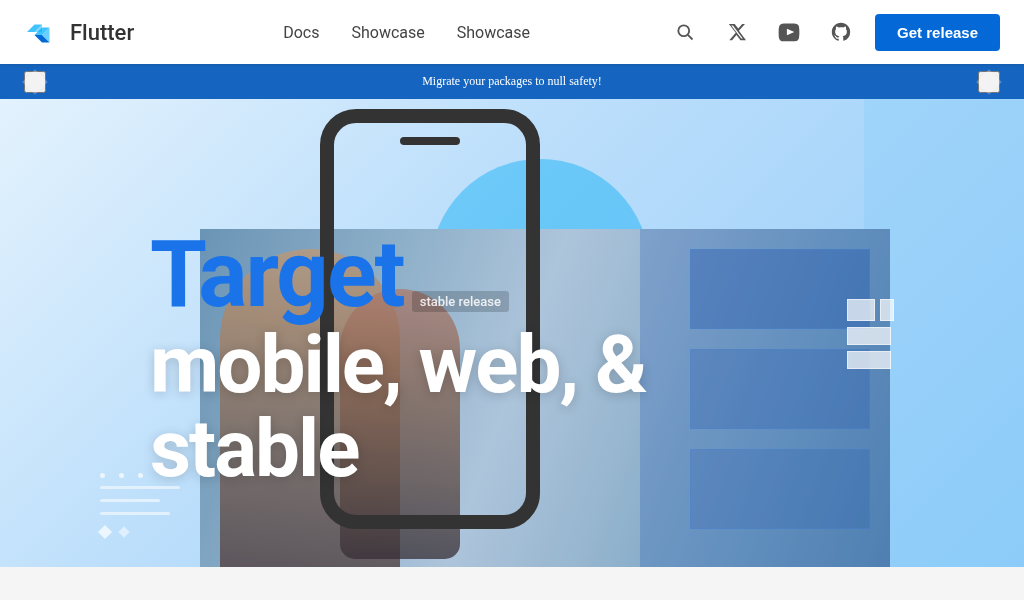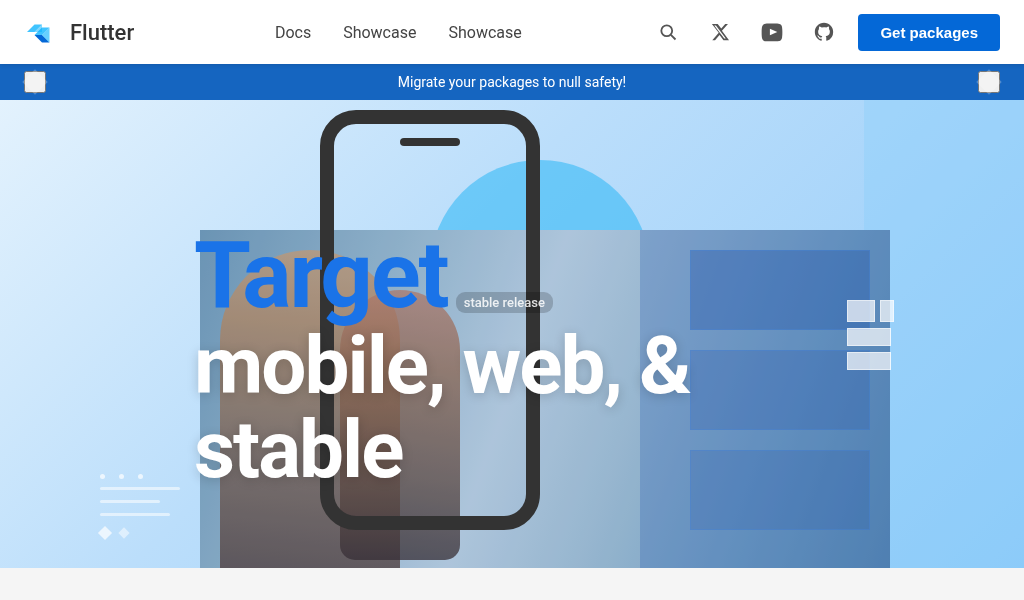--- a/index.html
+++ b/index.html
@@ -72,25 +72,26 @@
       cursor: pointer;
       white-space: nowrap;
     }
 
     
     .announcement-banner {
       background: #1565c0;
       color: #fff;
       text-align: center;
       padding: 10px 48px;
-      font-size: 14px;
+      font-size: 12px;
       position: relative;
       display: flex;
       align-items: center;
       justify-content: center;
+      font-family: Liberation Serif, serif;
     }
     .banner-arrow {
       position: absolute;
       color: rgba(255,255,255,0.6);
       font-size: 22px;
       cursor: pointer;
       top: 50%;
       transform: translateY(-50%);
     }
     .banner-arrow-left { left: 24px; }
@@ -174,40 +175,39 @@
     }
 
     
     .hero-text-overlay {
       position: absolute;
       left: 150px;
       top: 130px;
       width: 770px;
       z-index: 8;
       pointer-events: none;
-      margin-left: 44px;
     }
     .hero-target-line {
       display: flex;
       align-items: baseline;
       gap: 0;
     }
     .hero-target {
       font-size: 92px;
       font-weight: 700;
       color: #1a73e8;
       line-height: 1;
       letter-spacing: -2px;
     }
     .hero-release-badge {
       font-size: 13px;
       color: rgba(255,255,255,0.85);
       background: rgba(0,0,0,0.18);
       padding: 3px 8px;
-      border-radius: 9px;
+      border-radius: 3px;
       margin-left: 8px;
       vertical-align: middle;
       font-weight: 500;
     }
     .hero-subtitle {
       font-size: 80px;
       font-weight: 700;
       color: #fff;
       line-height: 1.0;
       text-shadow: 0 2px 12px rgba(0,0,0,0.18);
@@ -300,21 +300,21 @@
     <button class="nav-icon-btn">
       <svg width="22" height="22" viewBox="0 0 24 24" fill="#555">
         <path d="M23 7s-.3-2-1.2-2.8c-1.1-1.2-2.4-1.2-3-1.3C16.4 2.8 12 2.8 12 2.8s-4.4 0-6.8.2c-.6.1-1.9.1-3 1.3C1.3 5 1 7 1 7S.7 9.2.7 11.5v2.1c0 2.2.3 4.5.3 4.5s.3 2 1.2 2.8c1.1 1.2 2.6 1.1 3.3 1.2C7.4 22.2 12 22.2 12 22.2s4.4 0 6.8-.2c.6-.1 1.9-.1 3-1.3.9-.8 1.2-2.8 1.2-2.8s.3-2.2.3-4.5v-2.1C23.3 9.2 23 7 23 7zM9.7 15.5V8.4l8.1 3.6-8.1 3.5z"></path>
       </svg>
     </button>
     <button class="nav-icon-btn">
       <svg width="22" height="22" viewBox="0 0 24 24" fill="#555">
         <path d="M12 2C6.477 2 2 6.484 2 12.017c0 4.425 2.865 8.18 6.839 9.504.5.092.682-.217.682-.483 0-.237-.008-.868-.013-1.703-2.782.605-3.369-1.343-3.369-1.343-.454-1.158-1.11-1.466-1.11-1.466-.908-.62.069-.608.069-.608 1.003.07 1.531 1.032 1.531 1.032.892 1.53 2.341 1.088 2.91.832.092-.647.35-1.088.636-1.338-2.22-.253-4.555-1.113-4.555-4.951 0-1.093.39-1.988 1.029-2.688-.103-.253-.446-1.272.098-2.65 0 0 .84-.27 2.75 1.026A9.564 9.564 0 0112 6.844c.85.004 1.705.115 2.504.337 1.909-1.296 2.747-1.027 2.747-1.027.546 1.379.202 2.398.1 2.651.64.7 1.028 1.595 1.028 2.688 0 3.848-2.339 4.695-4.566 4.943.359.309.678.92.678 1.855 0 1.338-.012 2.419-.012 2.747 0 .268.18.58.688.482A10.019 10.019 0 0022 12.017C22 6.484 17.522 2 12 2z"></path>
       </svg>
     </button>
-    <button class="get-started-btn">Get packages</button>
+    <button class="get-started-btn">Get release</button>
   </div>
 </nav>
 
 <div class="announcement-banner">
   <button class="banner-arrow banner-arrow-left">
     <div class="banner-diamond"></div>
   </button>
   <span>Migrate your packages to null safety!</span>
   <button class="banner-arrow banner-arrow-right">
     <div class="banner-diamond"></div>

